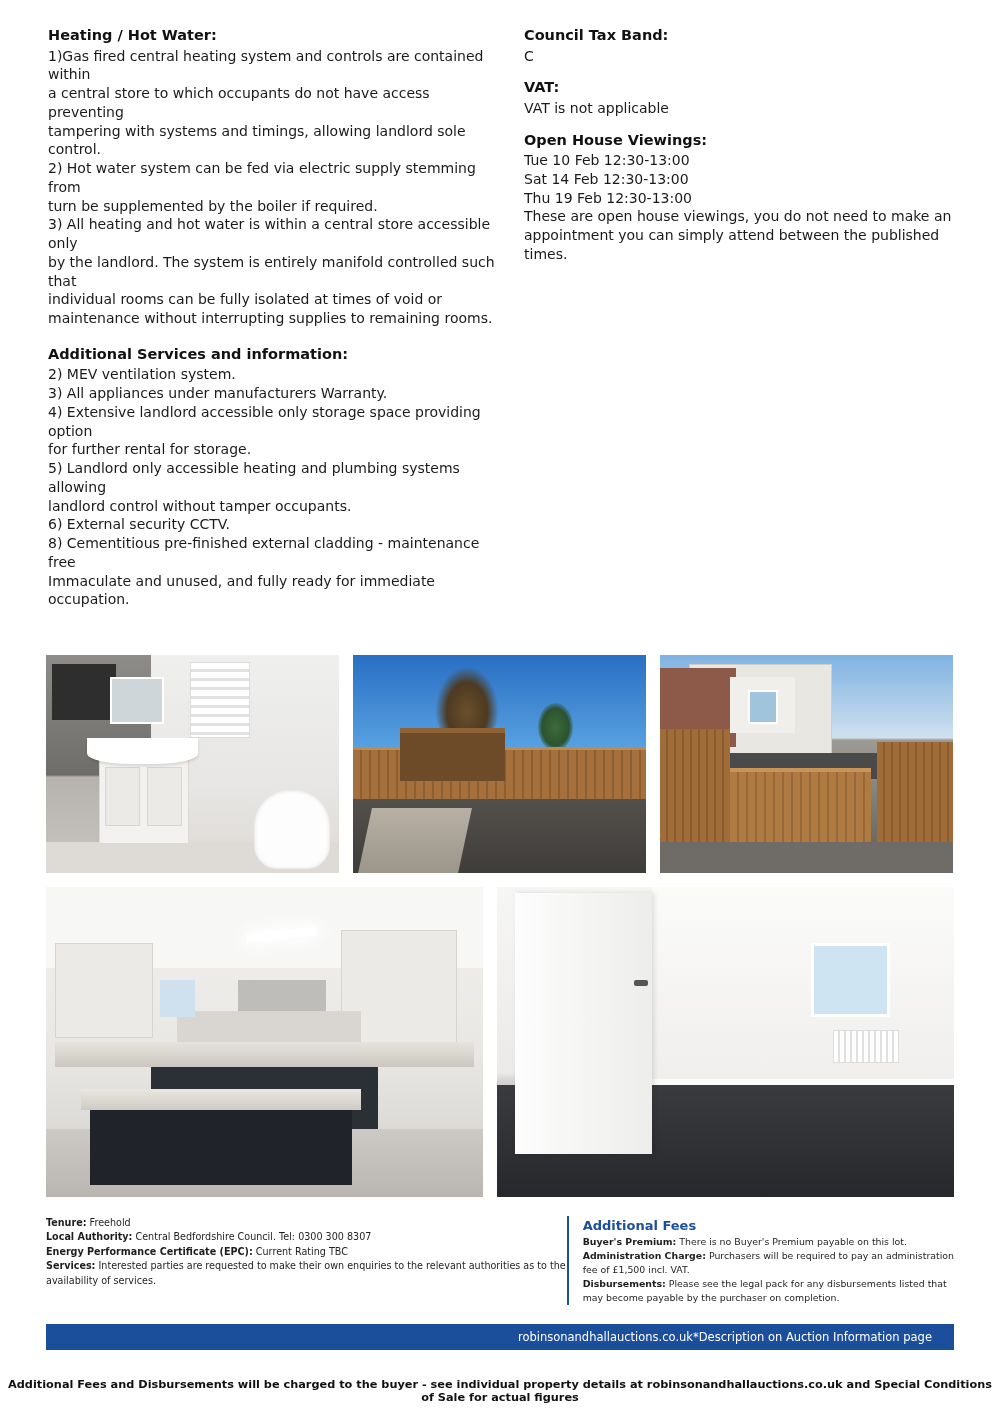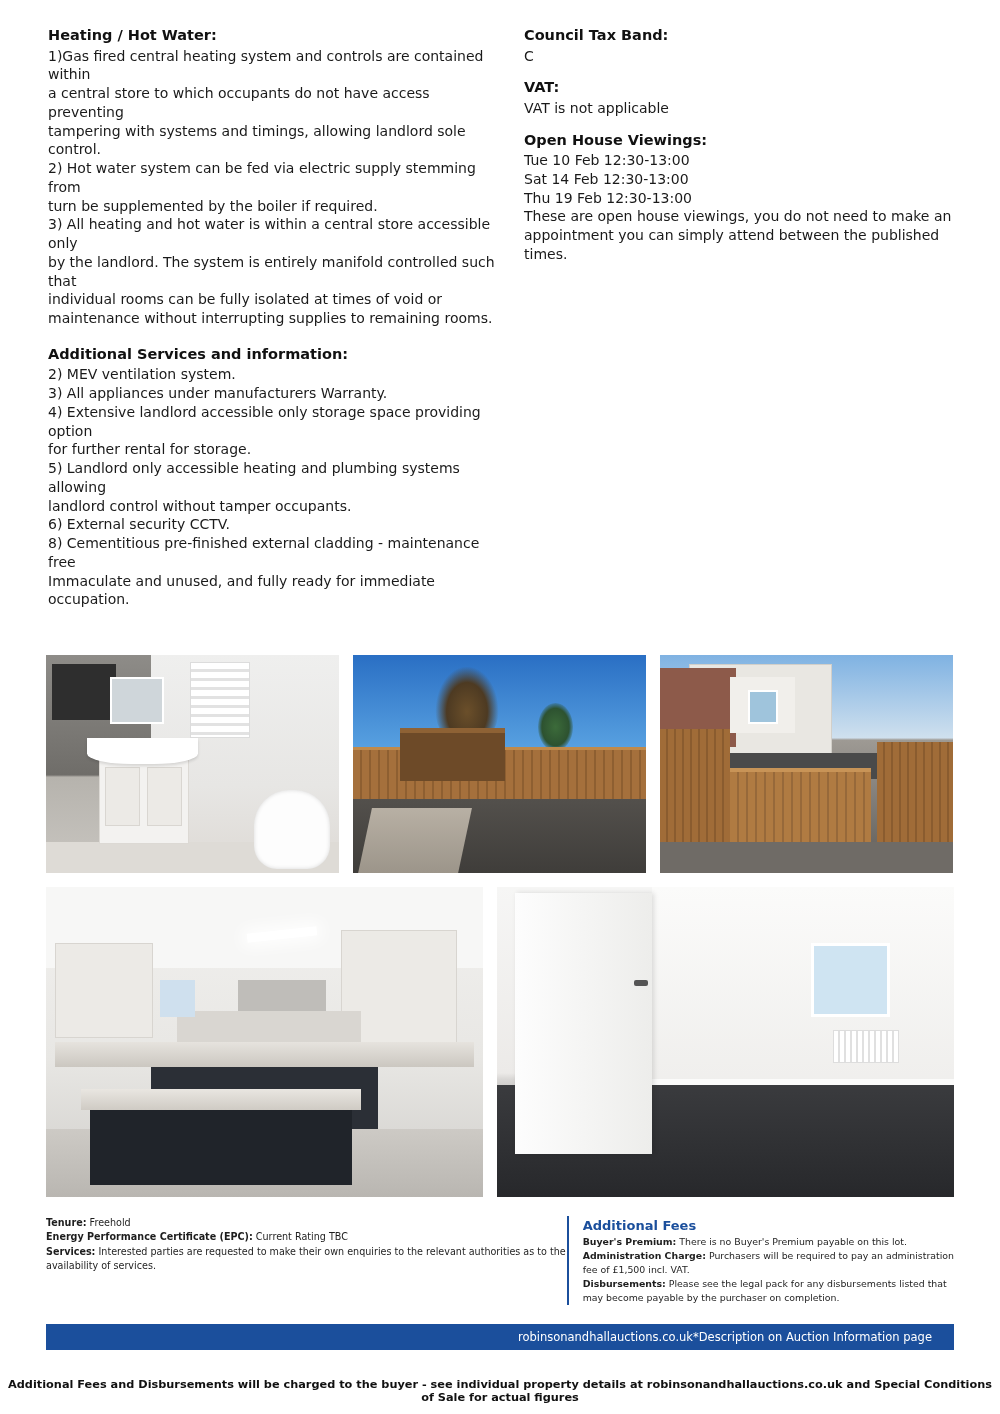--- a/index.html
+++ b/index.html
@@ -312,20 +312,24 @@
   </div>
 
   <div class="details">
 
     <div class="details-left">
       <div>
         <b>Tenure:</b>
         <span>Freehold</span>
       </div>
       <div>
+        <b>Local Authority:</b>
+        <span>Central Bedfordshire Council. Tel: 0300 300 8307</span>
+      </div>
+      <div>
         <b>Energy Performance Certificate (EPC):</b>
         <span>Current Rating TBC</span>
       </div>
       <div>
         <b>Services:</b>
         <span>Interested parties are requested to make their own enquiries to the relevant authorities as to the availability of services.</span>
       </div>
     </div>
 
     <div class="details-right">

